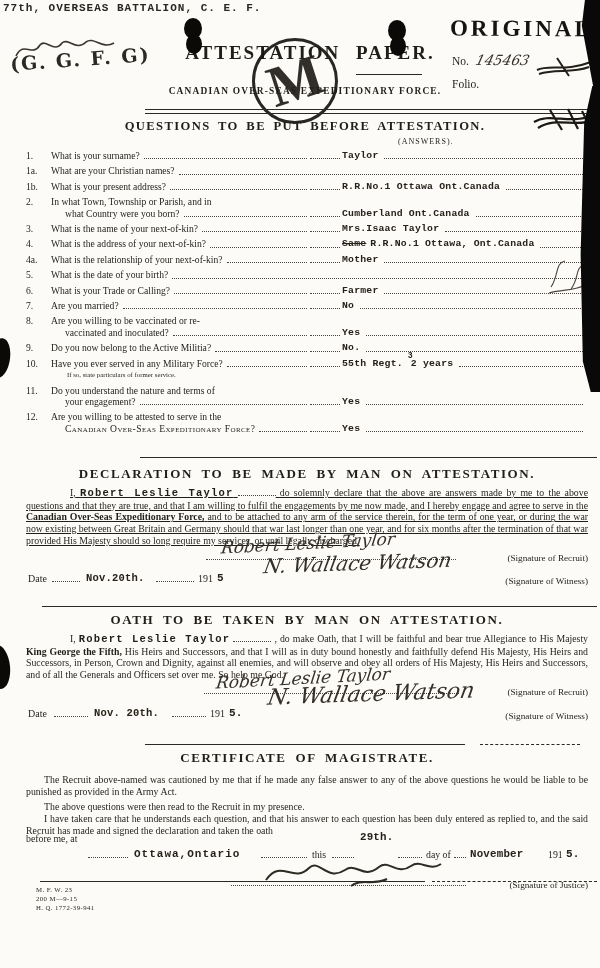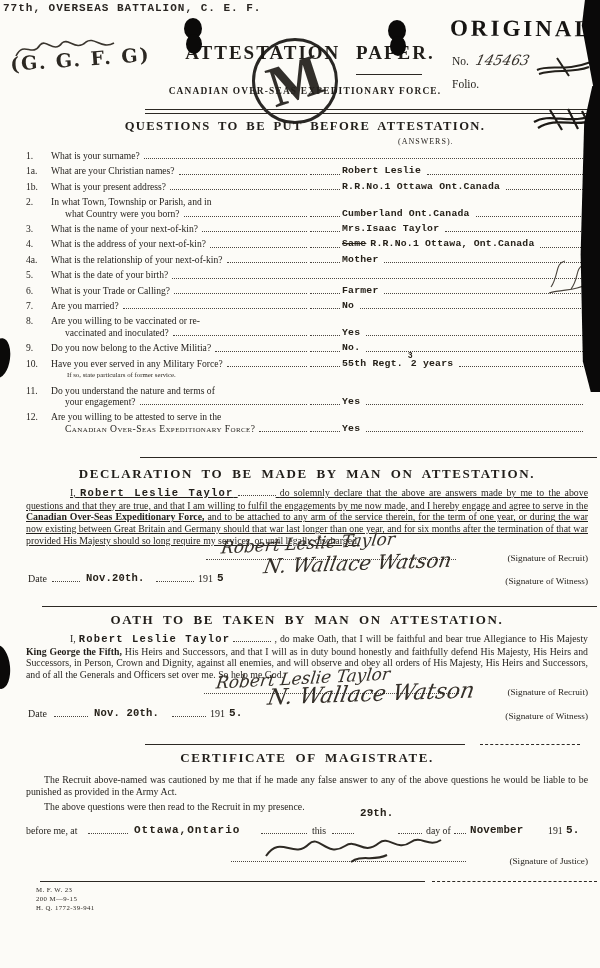--- a/index.html
+++ b/index.html
@@ -125,31 +125,31 @@
   <div class="answers-label">(ANSWERS).</div>
 
   <div class="qblock">
 
     <div class="q-row">
       <span class="q-num">1.</span>
       <div class="q-text">
           <span>What is your surname?</span>
           <span class="dots"></span>
         </div>
+      <div class="q-ans">
+          <span class="lead-dots"></span>
+          <span class="typed">Taylor</span>
+          <span class="dots"></span>
+        </div>
     </div>
 
     <div class="q-row">
       <span class="q-num">1a.</span>
       <div class="q-text">
           <span>What are your Christian names?</span>
-          <span class="dots"></span>
-        </div>
-      <div class="q-ans">
-          <span class="lead-dots"></span>
-          <span class="typed">Robert Leslie</span>
           <span class="dots"></span>
         </div>
     </div>
 
     <div class="q-row">
       <span class="q-num">1b.</span>
       <div class="q-text">
           <span>What is your present address?</span>
           <span class="dots"></span>
         </div>
@@ -400,22 +400,23 @@
     </div>
   </div>
 
   <div class="rule" style="top:744px; left:145px; width:320px;"></div>
   <div class="rule dashed" style="top:744px; left:480px; width:100px;"></div>
 
   <div class="cert">
     <div class="sec-title">CERTIFICATE OF MAGISTRATE.</div>
     <p class="para" style="text-indent:18px; margin-top:8px;">The Recruit above-named was cautioned by me that if he made any false answer to any of the above questions he would be liable to be punished as provided in the Army Act.</p>
     <p class="para" style="text-indent:18px; margin-top:4px;">The above questions were then read to the Recruit in my presence.</p>
+    <p class="para" style="text-indent:18px; margin-top:0;">I have taken care that he understands each question, and that his answer to each question has been duly entered as replied to, and the said Recruit has made and signed the declaration and taken the oath</p>
     <div class="sigrow" style="height:22px; margin-top:5px; font-size:9.8px;">
-      <span class="abs" style="left:0; bottom:4px;margin-top:28px;">before me, at</span>
+      <span class="abs" style="left:0; bottom:20px;margin-top:28px;">before me, at</span>
       <span class="dotline abs" style="left:62px; width:40px; bottom:6px;"></span>
       <span class="typed abs" style="left:106px; bottom:4px; font-size:11px; letter-spacing:1px;">Ottawa,Ontario</span>
       <span class="dotline abs" style="left:235px; width:46px; bottom:6px;"></span>
       <span class="abs" style="left:286px; bottom:4px;">this</span>
       <span class="dotline abs" style="left:306px; width:22px; bottom:6px;"></span>
       <span class="typed abs" style="left:332px; bottom:21px; font-size:10.8px;">29th.</span>
       <span class="dotline abs" style="left:372px; width:24px; bottom:6px;"></span>
       <span class="abs" style="left:400px; bottom:4px;">day of</span>
       <span class="dotline abs" style="left:428px; width:12px; bottom:6px;"></span>
       <span class="typed abs" style="left:442px; bottom:4px; font-size:10.8px;">November</span>

